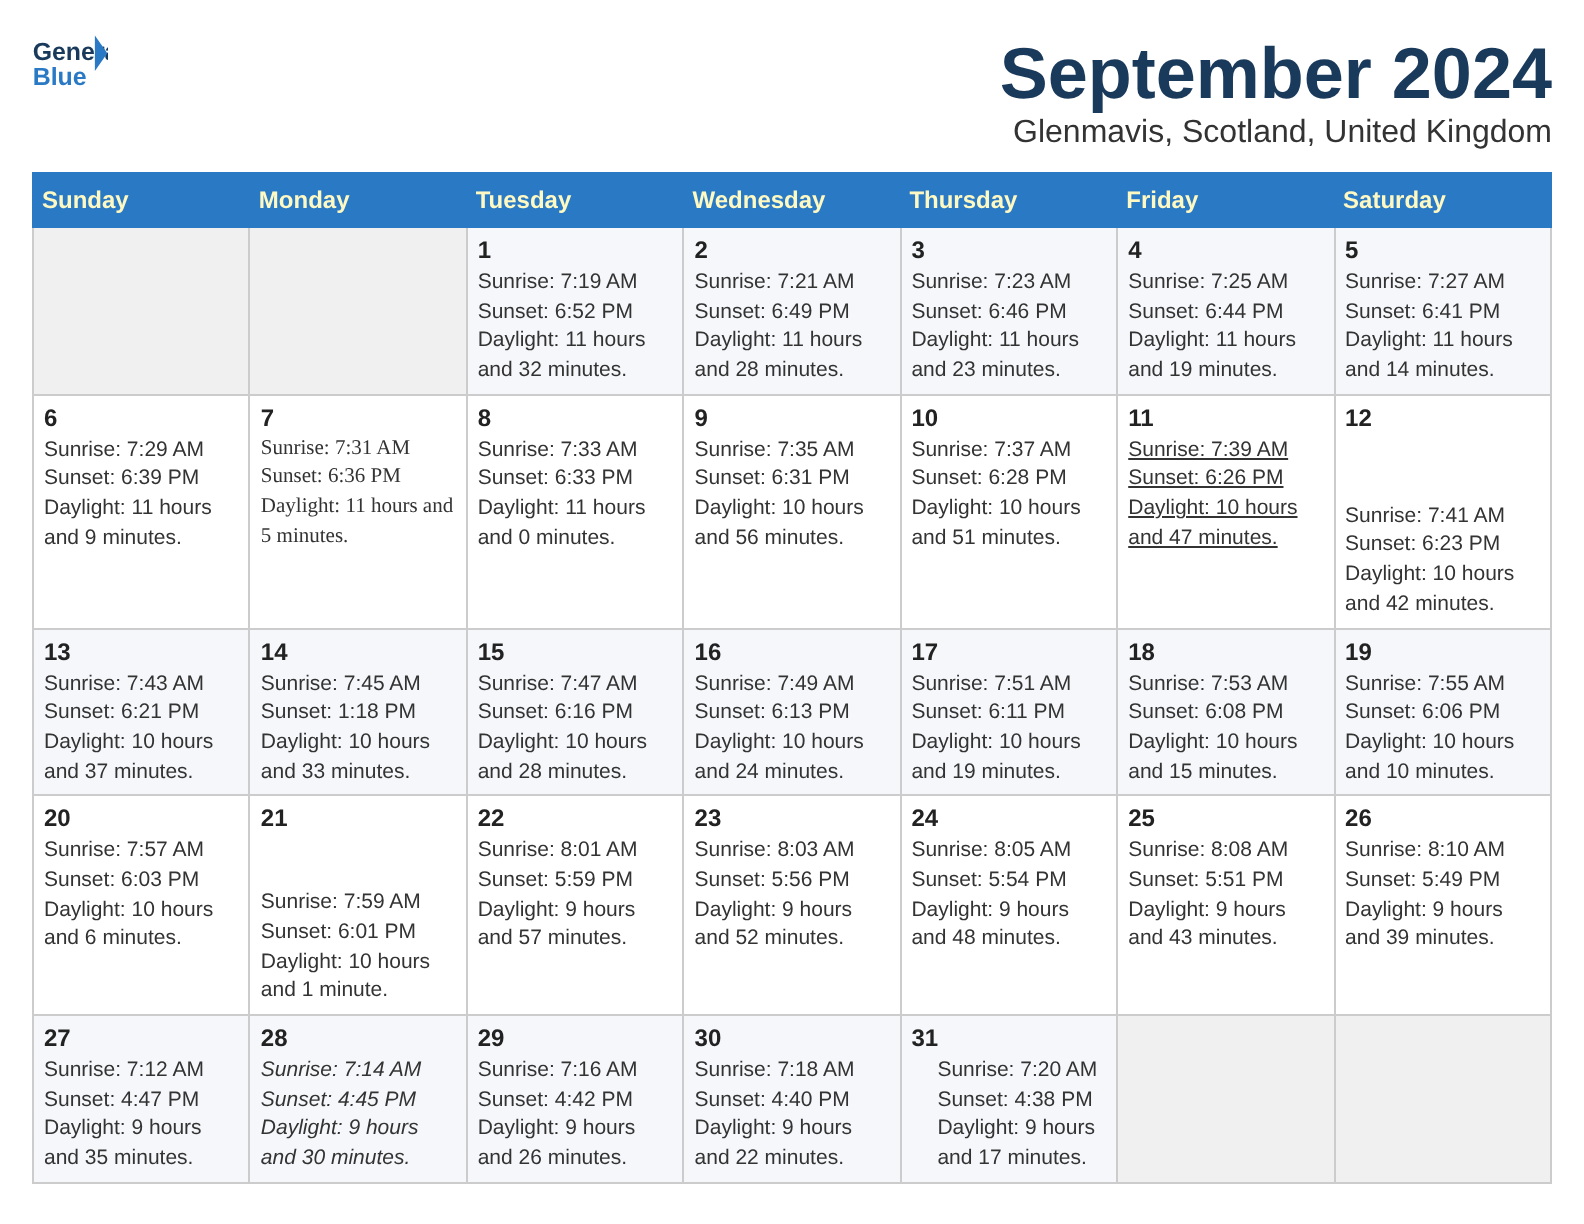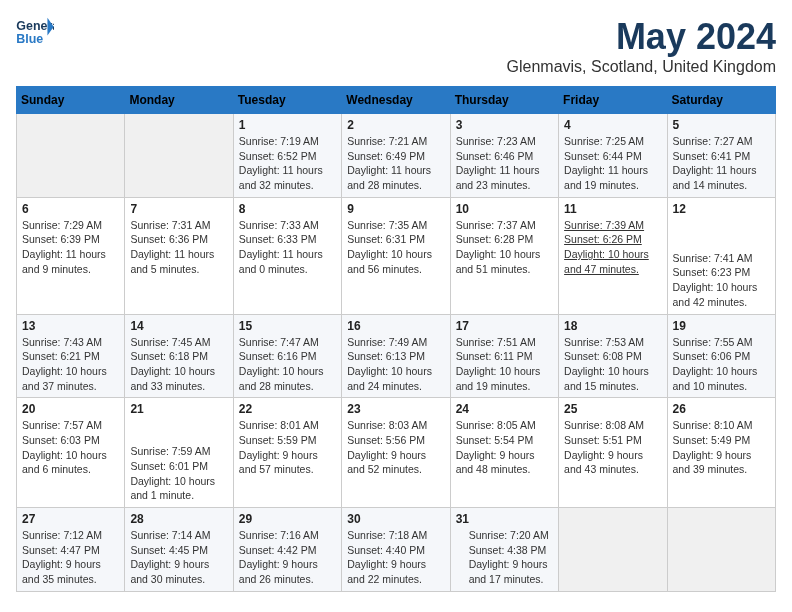--- a/index.html
+++ b/index.html
@@ -37,21 +37,21 @@
       font-size: 16px;
       color: #333;
     }
     table {
       width: 100%;
       border-collapse: collapse;
       font-size: 11px;
     }
     thead th {
       background: #2979c5;
-      color: #000000;
+      color: #fef9c3;
       font-size: 12px;
       font-weight: bold;
       padding: 6px 4px;
       text-align: left;
       border: 1px solid #2979c5;
     }
     tbody td {
       border: 1px solid #ccc;
       vertical-align: top;
       padding: 4px 5px;
@@ -81,21 +81,21 @@
 
 <div class="header">
   <div class="logo">
     <svg class="logo-icon" viewBox="0 0 42 36">
       <text x="0" y="16" font-family="Arial" font-size="14" font-weight="bold" fill="#1a3a5c">General</text>
       <text x="0" y="30" font-family="Arial" font-size="14" font-weight="bold" fill="#2979c5">Blue</text>
       <polygon points="35,2 42,12 35,22" fill="#2979c5"></polygon>
     </svg>
   </div>
   <div class="title-block">
-    <div class="month-title">May 2024</div>
+    <div class="month-title">September 2024</div>
     <div class="location">Glenmavis, Scotland, United Kingdom</div>
   </div>
 </div>
 
 <table>
   <thead>
     <tr>
     <th>Sunday</th>
         <th>Monday</th>
         <th>Tuesday</th>
@@ -142,21 +142,21 @@
       </tr>
       <tr>
         <td>
           <span class="day-num">6</span>
           <div class="cell-text" style="white-space: pre-line;">Sunrise: 7:29 AM
 Sunset: 6:39 PM
 Daylight: 11 hours and 9 minutes.</div>
         </td>
         <td>
           <span class="day-num">7</span>
-          <div class="cell-text" style="white-space: pre-line;">Sunrise: 7:31 AM
+          <div class="cell-text" style="white-space: pre-line; font-family: Liberation Serif, serif;">Sunrise: 7:31 AM
 Sunset: 6:36 PM
 Daylight: 11 hours and 5 minutes.</div>
         </td>
         <td>
           <span class="day-num">8</span>
           <div class="cell-text" style="white-space: pre-line;">Sunrise: 7:33 AM
 Sunset: 6:33 PM
 Daylight: 11 hours and 0 minutes.</div>
         </td>
         <td>
@@ -187,21 +187,21 @@
       <tr>
         <td>
           <span class="day-num">13</span>
           <div class="cell-text" style="white-space: pre-line;">Sunrise: 7:43 AM
 Sunset: 6:21 PM
 Daylight: 10 hours and 37 minutes.</div>
         </td>
         <td>
           <span class="day-num">14</span>
           <div class="cell-text" style="white-space: pre-line;">Sunrise: 7:45 AM
-Sunset: 6:18 PM
+Sunset: 1:18 PM
 Daylight: 10 hours and 33 minutes.</div>
         </td>
         <td>
           <span class="day-num">15</span>
           <div class="cell-text" style="white-space: pre-line;">Sunrise: 7:47 AM
 Sunset: 6:16 PM
 Daylight: 10 hours and 28 minutes.</div>
         </td>
         <td>
           <span class="day-num">16</span>
@@ -274,21 +274,21 @@
       </tr>
       <tr>
         <td>
           <span class="day-num">27</span>
           <div class="cell-text" style="white-space: pre-line;">Sunrise: 7:12 AM
 Sunset: 4:47 PM
 Daylight: 9 hours and 35 minutes.</div>
         </td>
         <td>
           <span class="day-num">28</span>
-          <div class="cell-text" style="white-space: pre-line;">Sunrise: 7:14 AM
+          <div class="cell-text" style="white-space: pre-line; font-style: italic;">Sunrise: 7:14 AM
 Sunset: 4:45 PM
 Daylight: 9 hours and 30 minutes.</div>
         </td>
         <td>
           <span class="day-num">29</span>
           <div class="cell-text" style="white-space: pre-line;">Sunrise: 7:16 AM
 Sunset: 4:42 PM
 Daylight: 9 hours and 26 minutes.</div>
         </td>
         <td>

